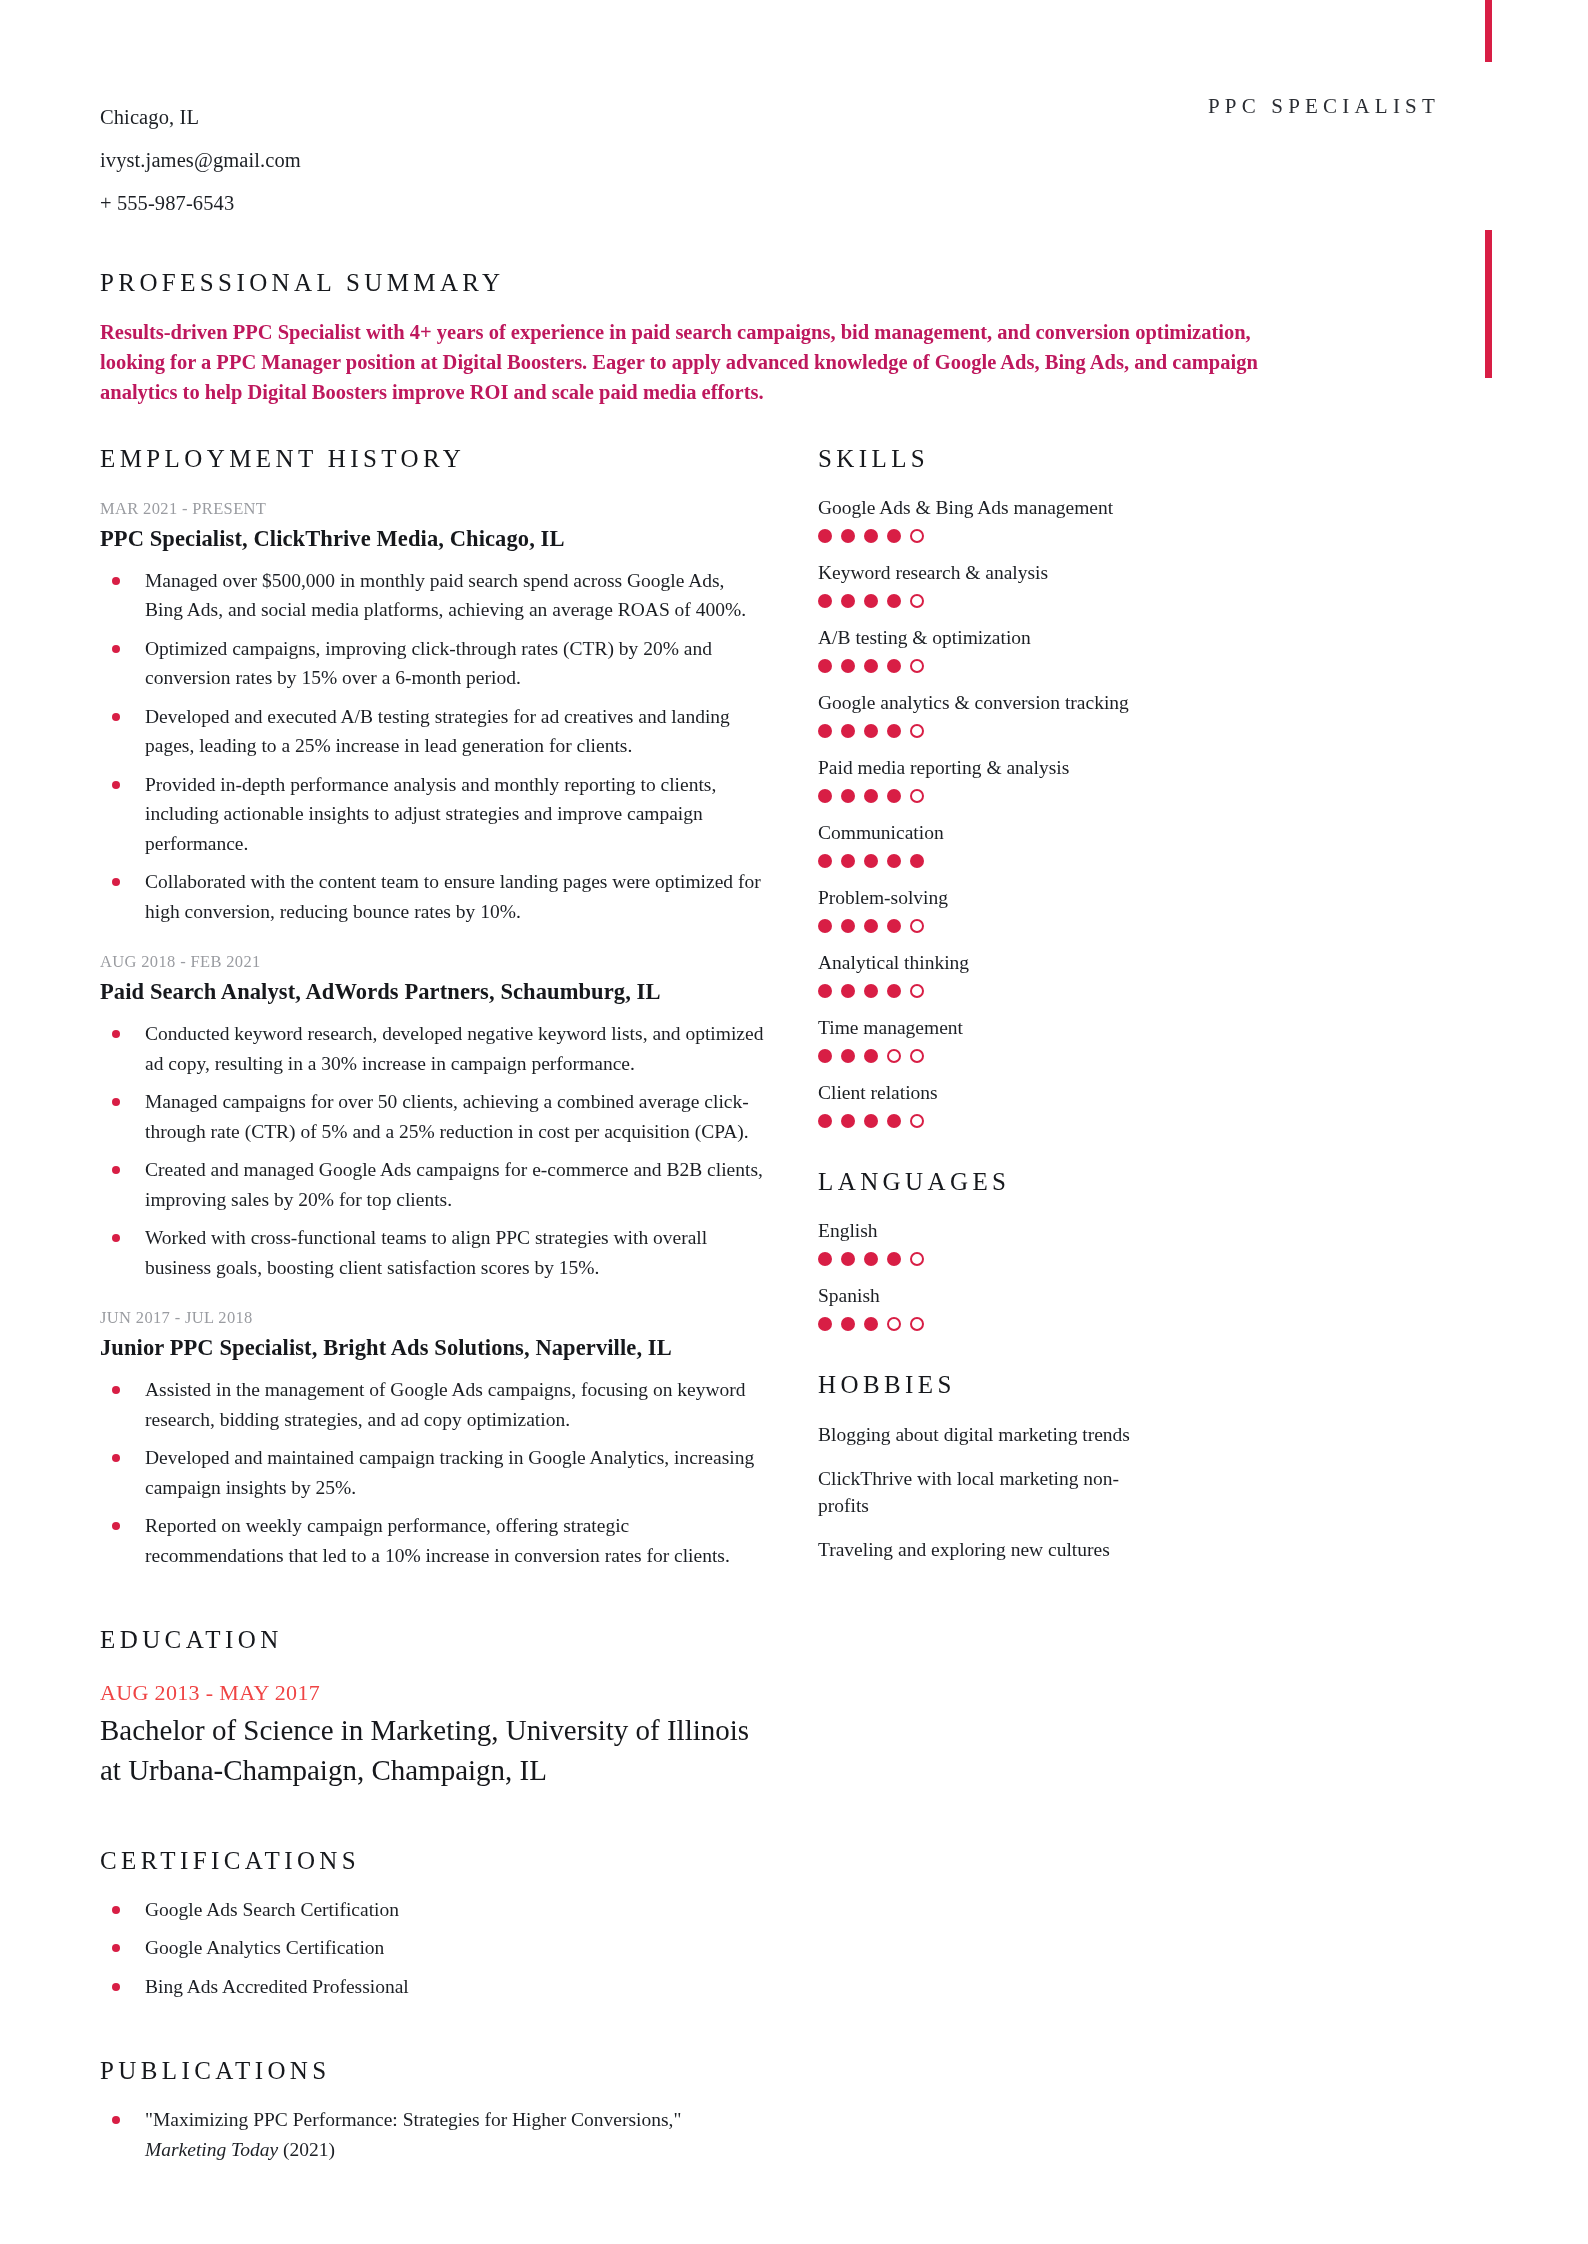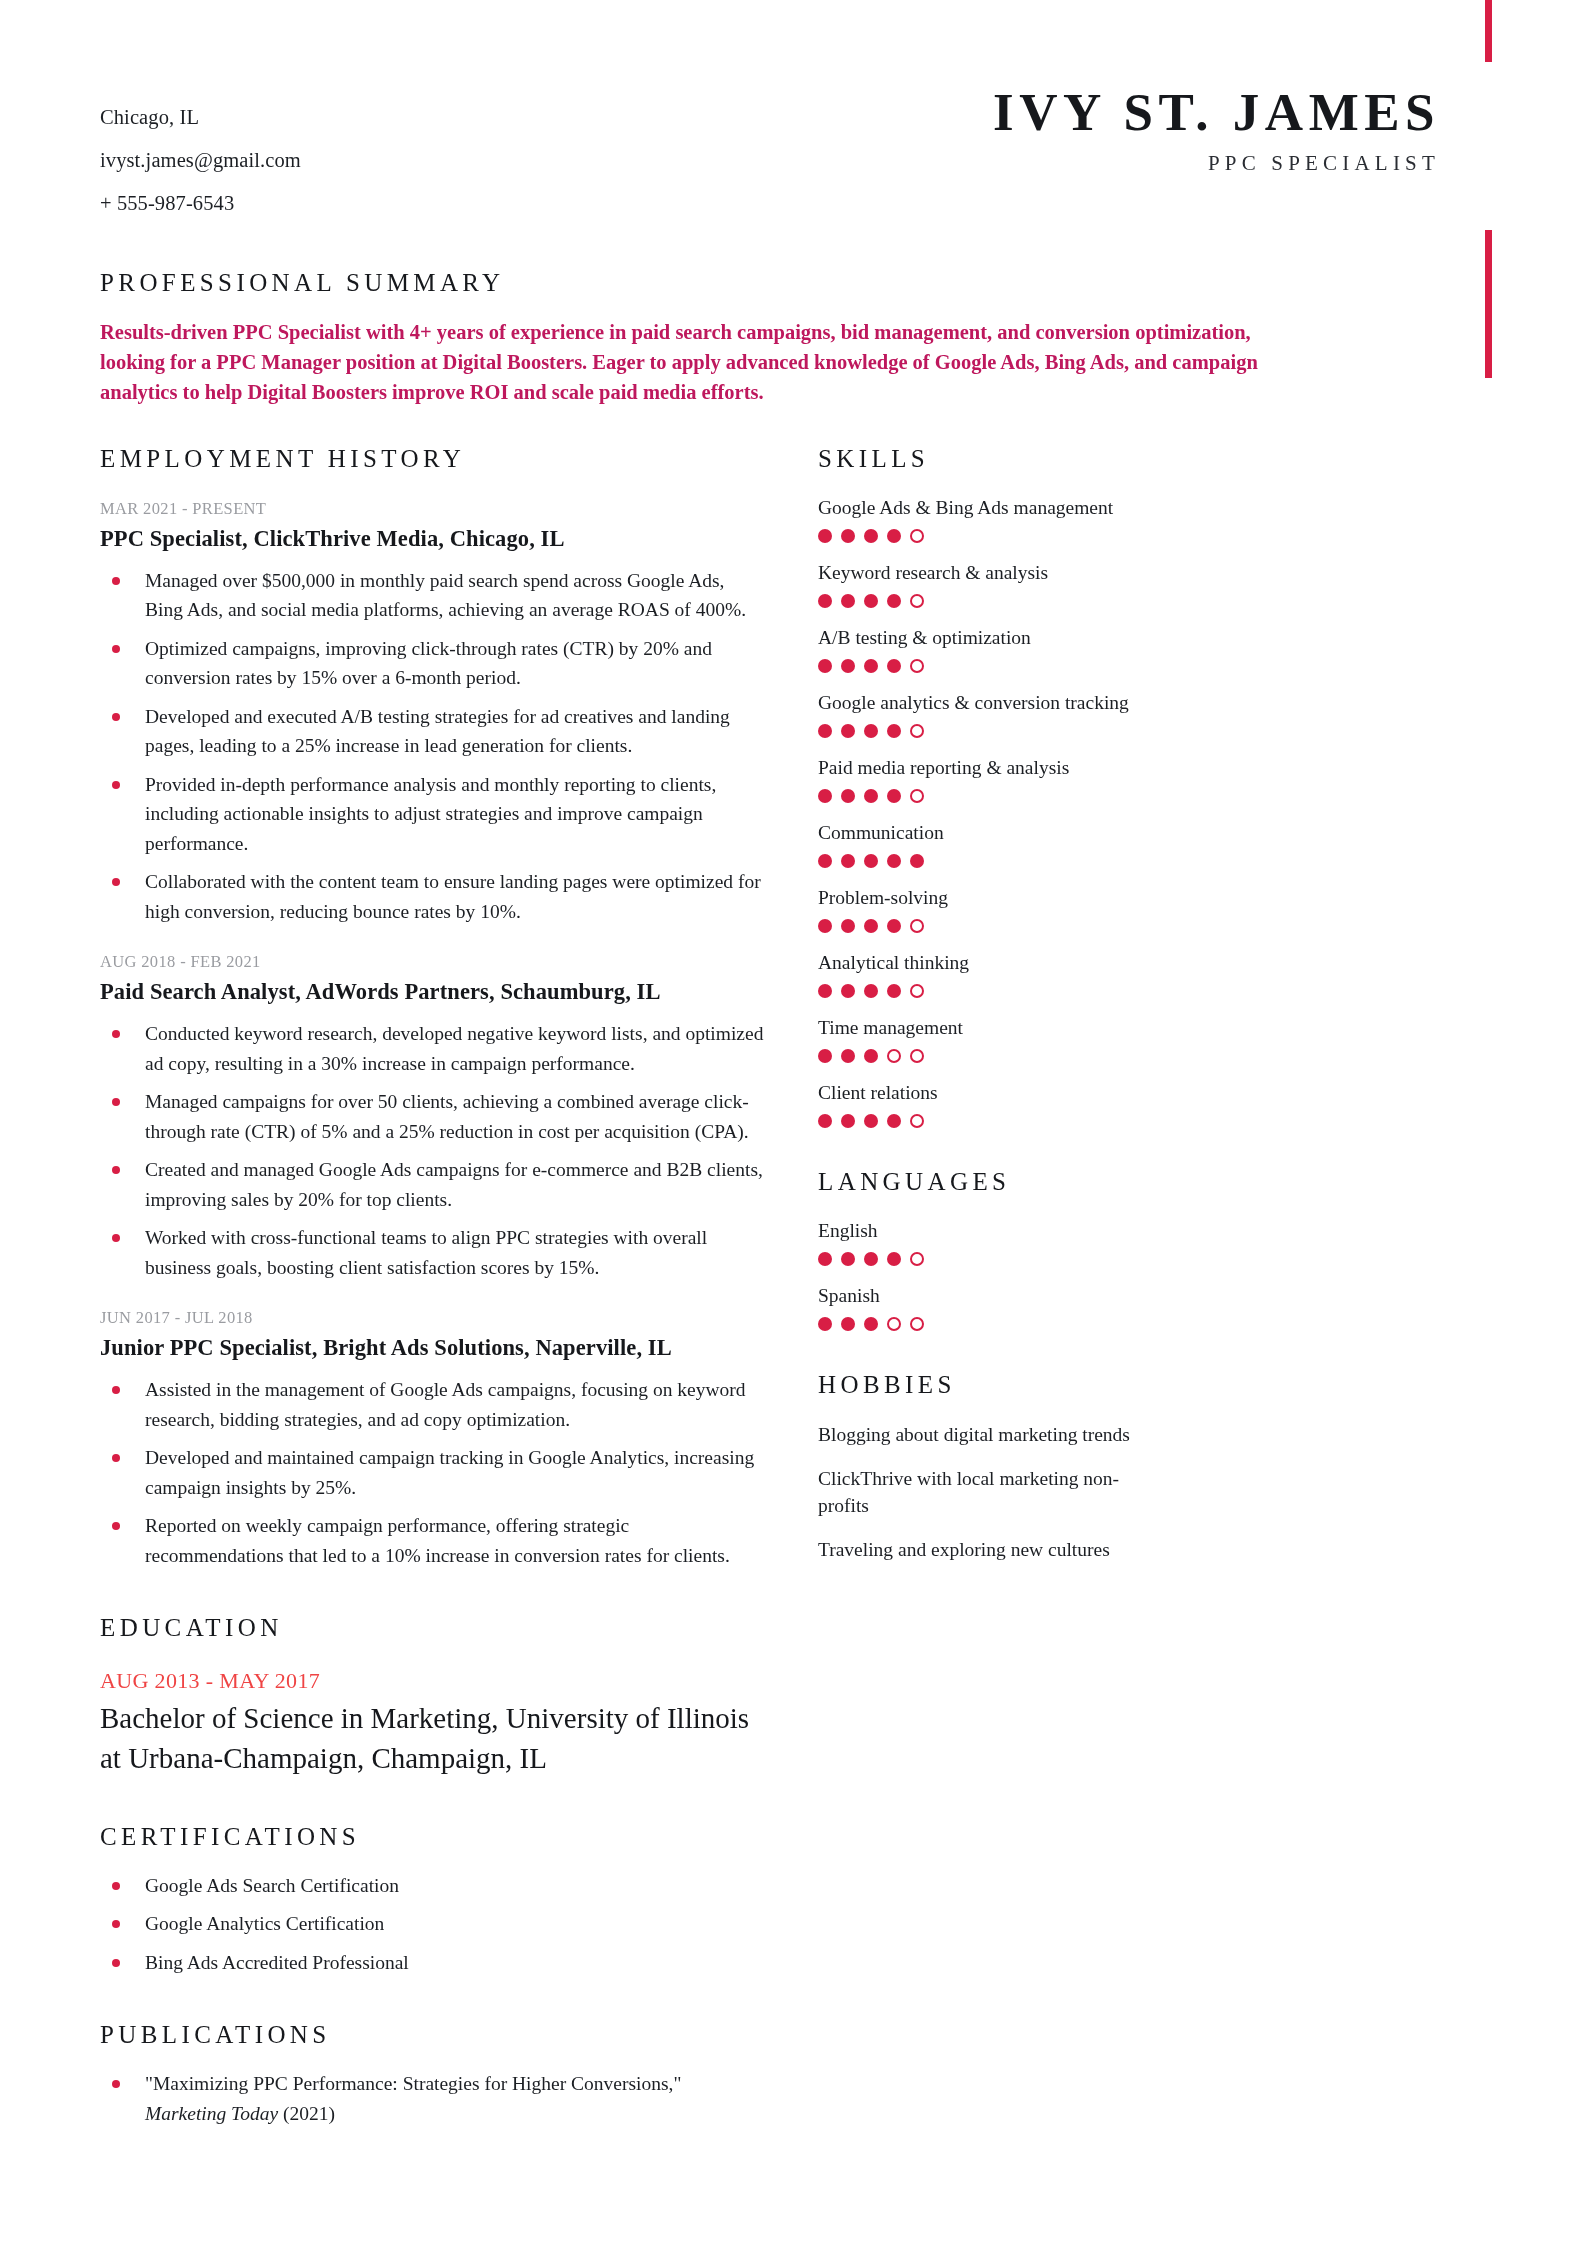--- a/index.html
+++ b/index.html
@@ -42,21 +42,21 @@
   .body { display: flex; padding: 0 96px 0 88px; margin-top: 38px; }
   .col-main { width: 700px; padding-right: 34px; }
   .col-side { width: 330px; padding-left: 18px; }
 
   .summary-block { width: 100%; padding-right: 190px; }
   .summary-text {
     font-size: 20.5px; line-height: 30px; color: #be185d;
     margin-top: 20px; text-align: left; font-weight: bold;
   }
 
-  .sec { margin-top: 44px; }
+  .sec { margin-top: 56px; }
   .sec:first-child { margin-top: 0; }
 
   .job { margin-top: 26px; }
   .job-date {
     font-size: 16.5px; letter-spacing: .35px; color: #9a9ca1;
     text-transform: uppercase; margin-bottom: 5px;
   }
   .job-title {
     font-size: 22.5px; font-weight: 700; color: #16181c;
     line-height: 1.33; letter-spacing: .1px;
@@ -105,21 +105,20 @@
   <div class="accent-bar top"></div>
   <div class="accent-bar second"></div>
 
   <div class="header">
     <div class="contact">
       <div>Chicago, IL</div>
       <div>ivyst.james@gmail.com</div>
       <div>+ 555-987-6543</div>
     </div>
     <div class="identity">
-      <div class="fullname">IVY ST. JAMES</div>
       <div class="jobtitle">PPC SPECIALIST</div>
     </div>
   </div>
 
   <div style="padding: 0 96px 0 88px; margin-top: 44px;">
     <div class="summary-block">
       <div class="sec-title">PROFESSIONAL SUMMARY</div>
       <div class="summary-text">Results-driven PPC Specialist with 4+ years of experience in paid search campaigns, bid management, and conversion optimization, looking for a PPC Manager position at Digital Boosters. Eager to apply advanced knowledge of Google Ads, Bing Ads, and campaign analytics to help Digital Boosters improve ROI and scale paid media efforts.</div>
     </div>
   </div>

